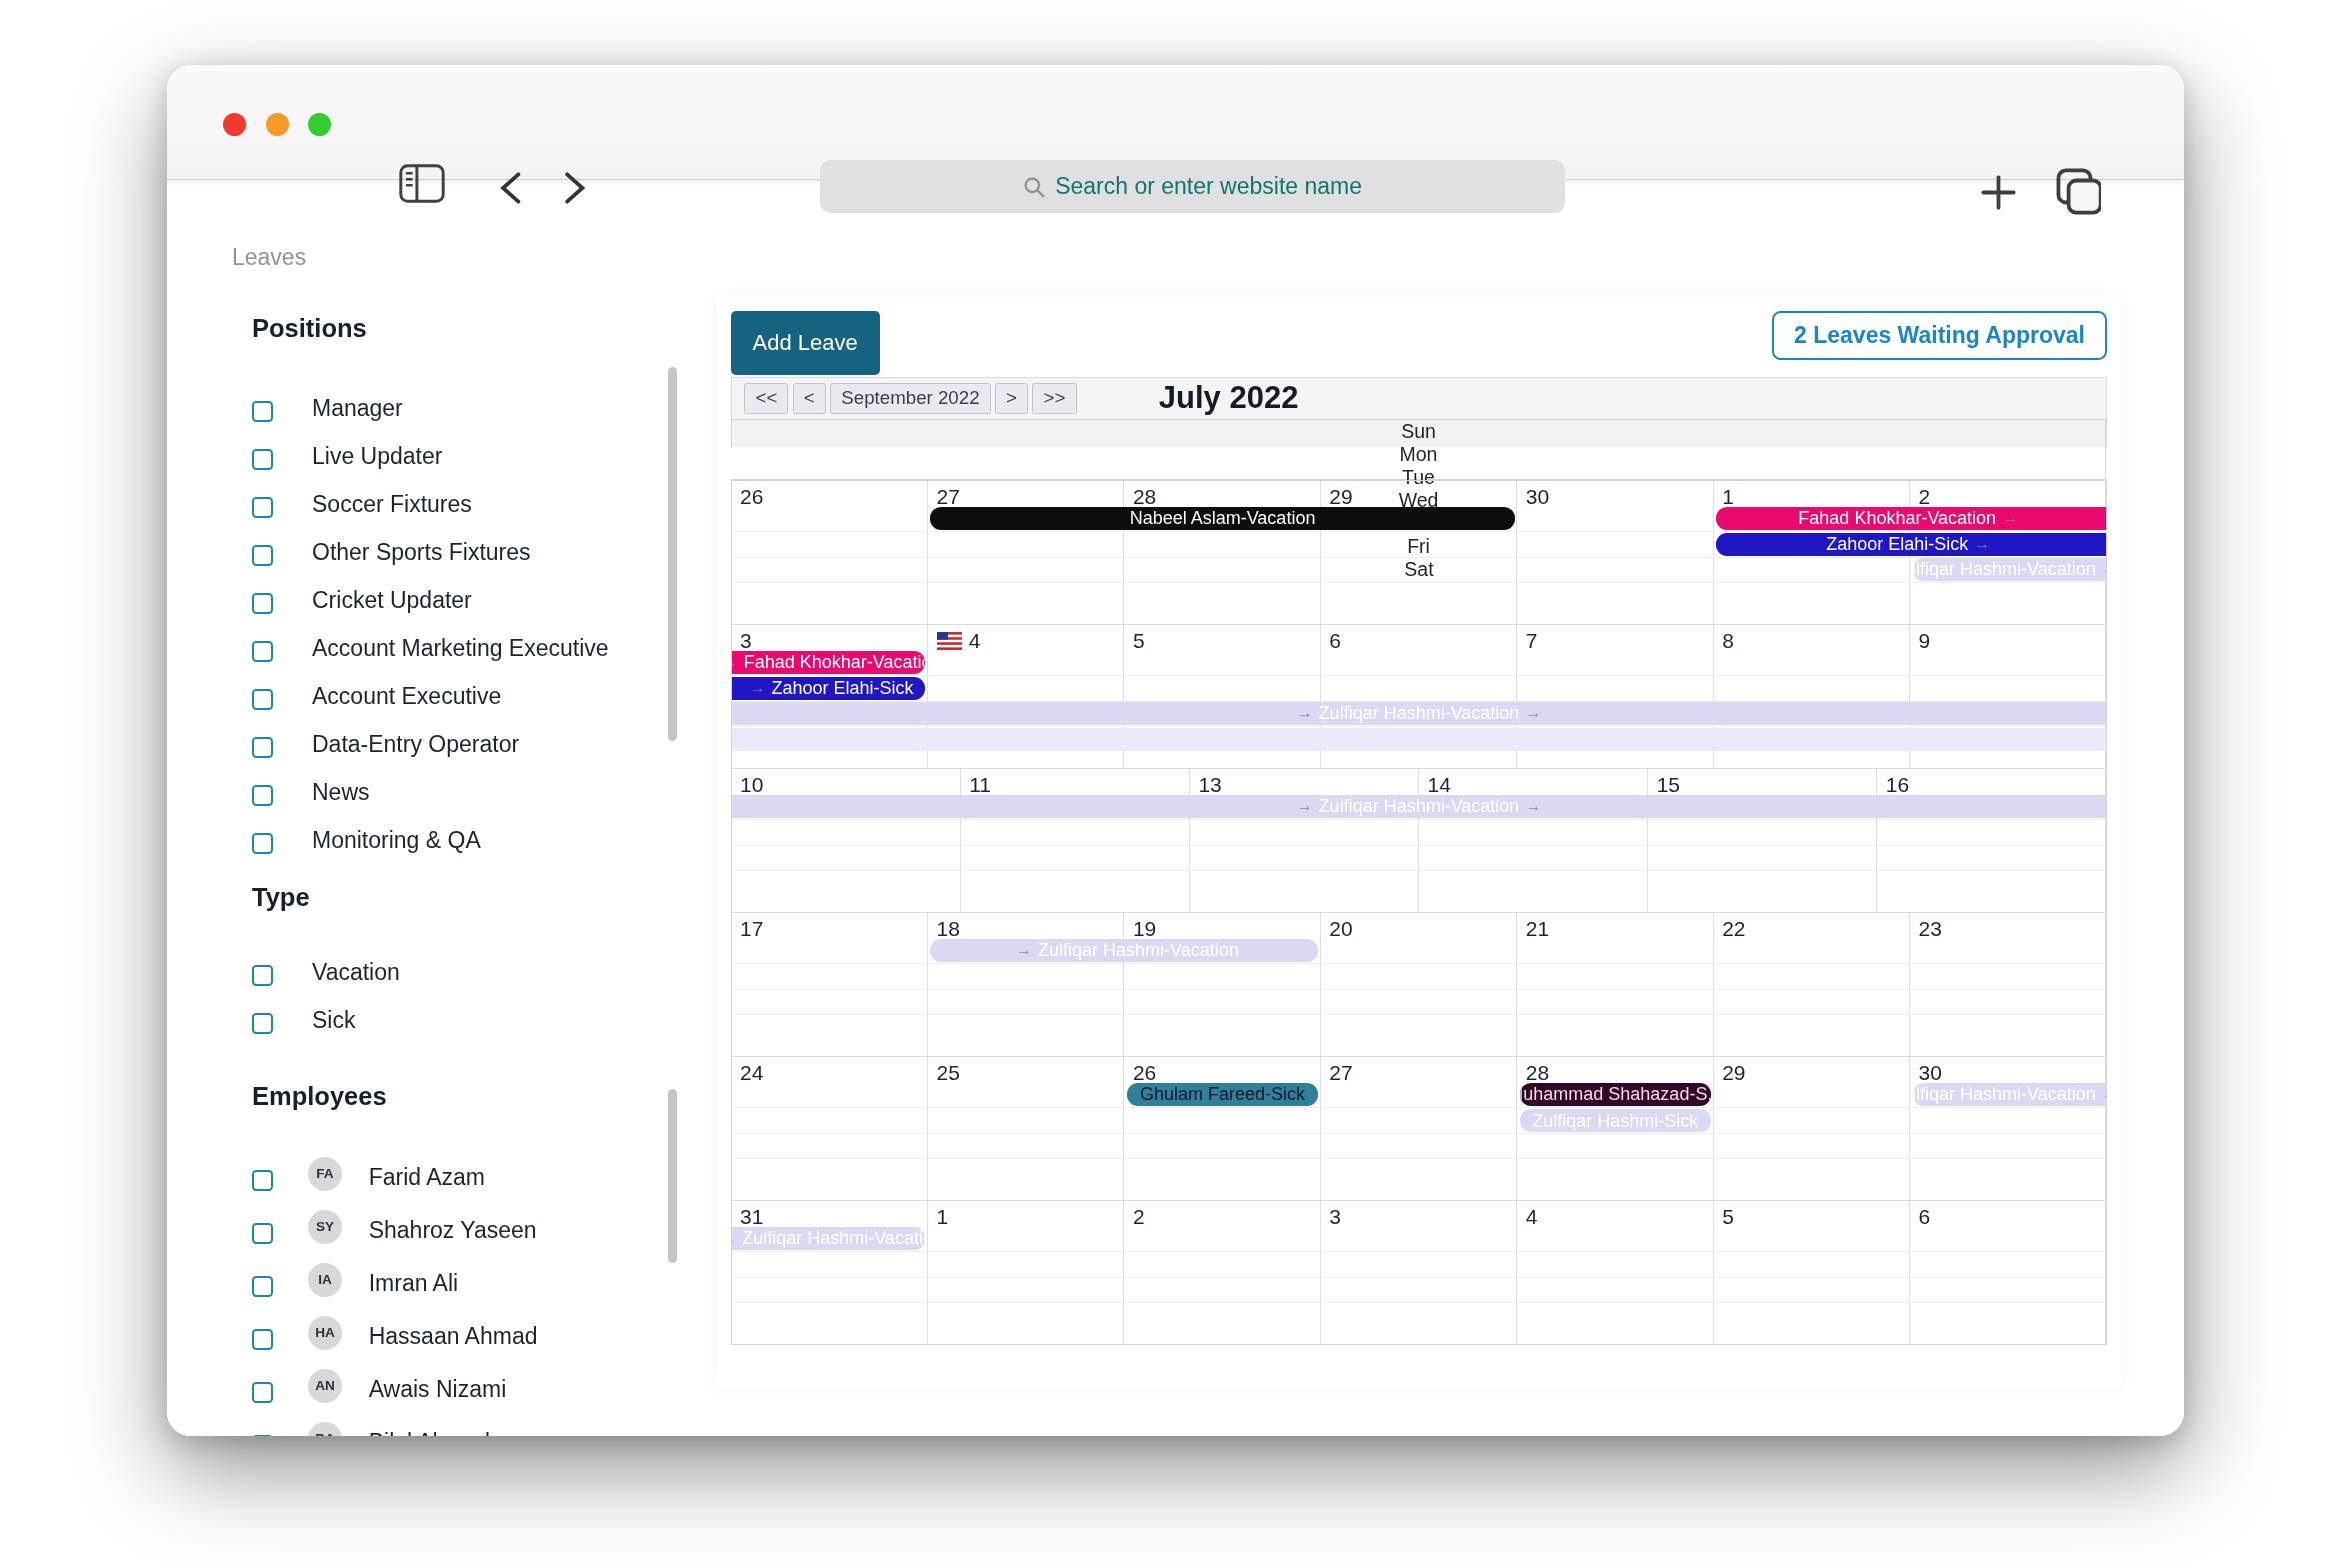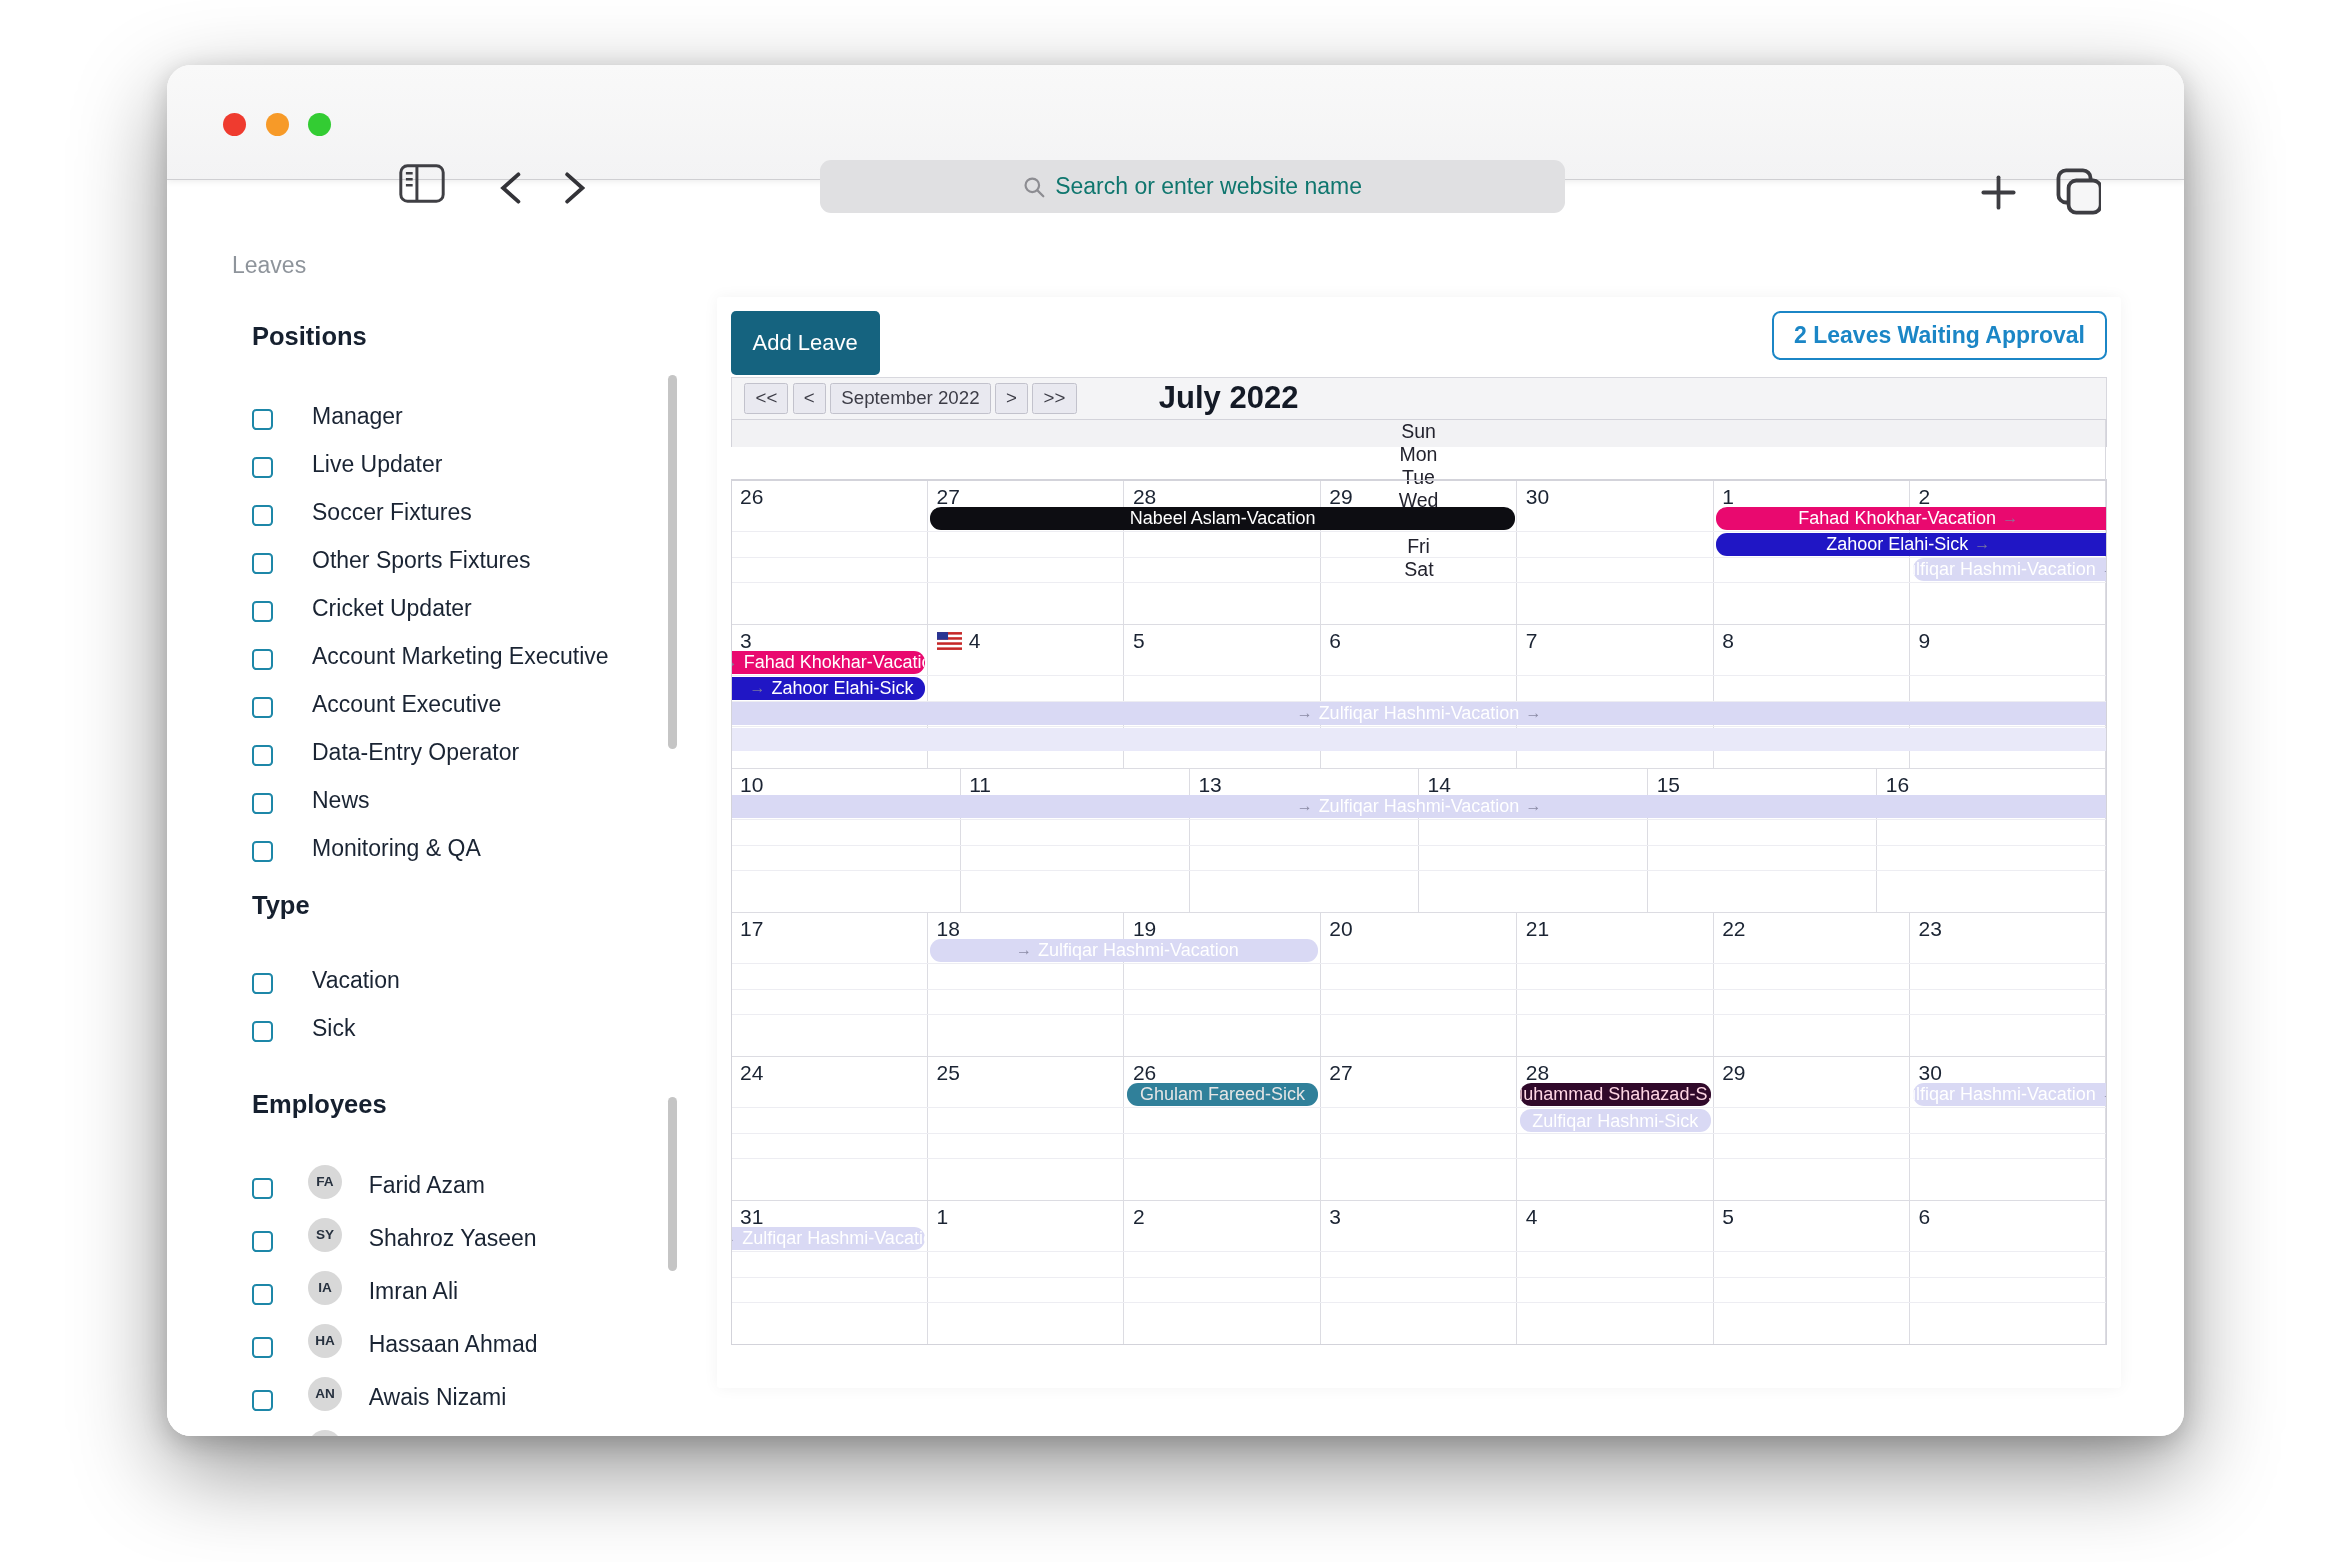--- a/index.html
+++ b/index.html
@@ -26,21 +26,21 @@
   .searchbar { position:absolute; left:653px; top:95px; width:745px; height:53px;
                background:#e0e0e2; border-radius:11px; display:flex; align-items:center;
                justify-content:center; gap:10.2px; color:#0f766e; font-size:23px; }
   .ico-plus { left:1813px; top:109px; position:absolute; }
   .ico-tabs { left:1881px; top:102px; position:absolute; }
 
   
   .content { position:relative; width:100%; height:1256px; background:#ffffff; }
 
   
-  .sidebar { position:absolute; left:0; top:16px; width:550px; height:100%; background:#fff; }
+  .sidebar { position:absolute; left:0; top:8px; width:550px; height:100%; background:#fff; }
   .breadcrumb { position:absolute; left:65px; top:56px; font-size:23px; color:#8e949b; }
   .sections { position:absolute; left:85px; top:126px; width:399px; }
   .sec-title { font-size:25.5px; font-weight:bold; color:#16202f; }
   .sec-title.positions { margin-bottom:31px; }
   .sec-title.type      { margin-top:29px; margin-bottom:25.5px; }
   .sec-title.employees { margin-top:48px; margin-bottom:27px; }
   .row { display:flex; align-items:flex-end; height:48px;gap:8px; }
   .emp-row { height:53px; }
   .cb { width:21px; height:21px; border:2.1px solid #1d87a8; border-radius:4.2px;
         background:#fff; flex:0 0 auto; }
@@ -501,21 +501,21 @@
               </div>
             </div>
             <div class="cell">
               <div class="datewrap">
                 <span class="dnum">30</span>
               </div>
             </div>
             <div class="laneline" style="top: 50px;"></div>
             <div class="laneline" style="top: 76px;"></div>
             <div class="laneline" style="top: 101px;"></div>
-            <div class="event" style="background: rgb(48, 128, 154); color: #e5e5e5; left: calc(28.5714% + 2.5px); width: calc(14.2857% - 5.1px); top: 26px; border-radius: 11px;">
+            <div class="event" style="background: rgb(48, 128, 154); color: #0f172a; left: calc(28.5714% + 2.5px); width: calc(14.2857% - 5.1px); top: 26px; border-radius: 11px;">
               <span>Ghulam Fareed-Sick</span>
             </div>
             <div class="event" style="background: rgb(48, 9, 42); color: rgb(255, 214, 228); left: calc(57.1429% + 2.5px); width: calc(14.2857% - 5.1px); top: 26px; border-radius: 11px;">
               <span>Muhammad Shahazad-S...</span>
             </div>
             <div class="event" style="background: rgb(217, 217, 244); color: rgb(255, 255, 255); left: calc(57.1429% + 2.5px); width: calc(14.2857% - 5.1px); top: 52px; border-radius: 11px; align-items: flex-end;">
               <span>Zulfiqar Hashmi-Sick</span>
             </div>
             <div class="event" style="background: rgb(217, 217, 244); color: rgb(255, 255, 255); left: calc(85.7143% + 2.5px); width: calc(14.2857% - 2.5px); top: 26px; border-radius: 11px 0px 0px 11px;">
               <span>Zulfiqar Hashmi-Vacation</span>

